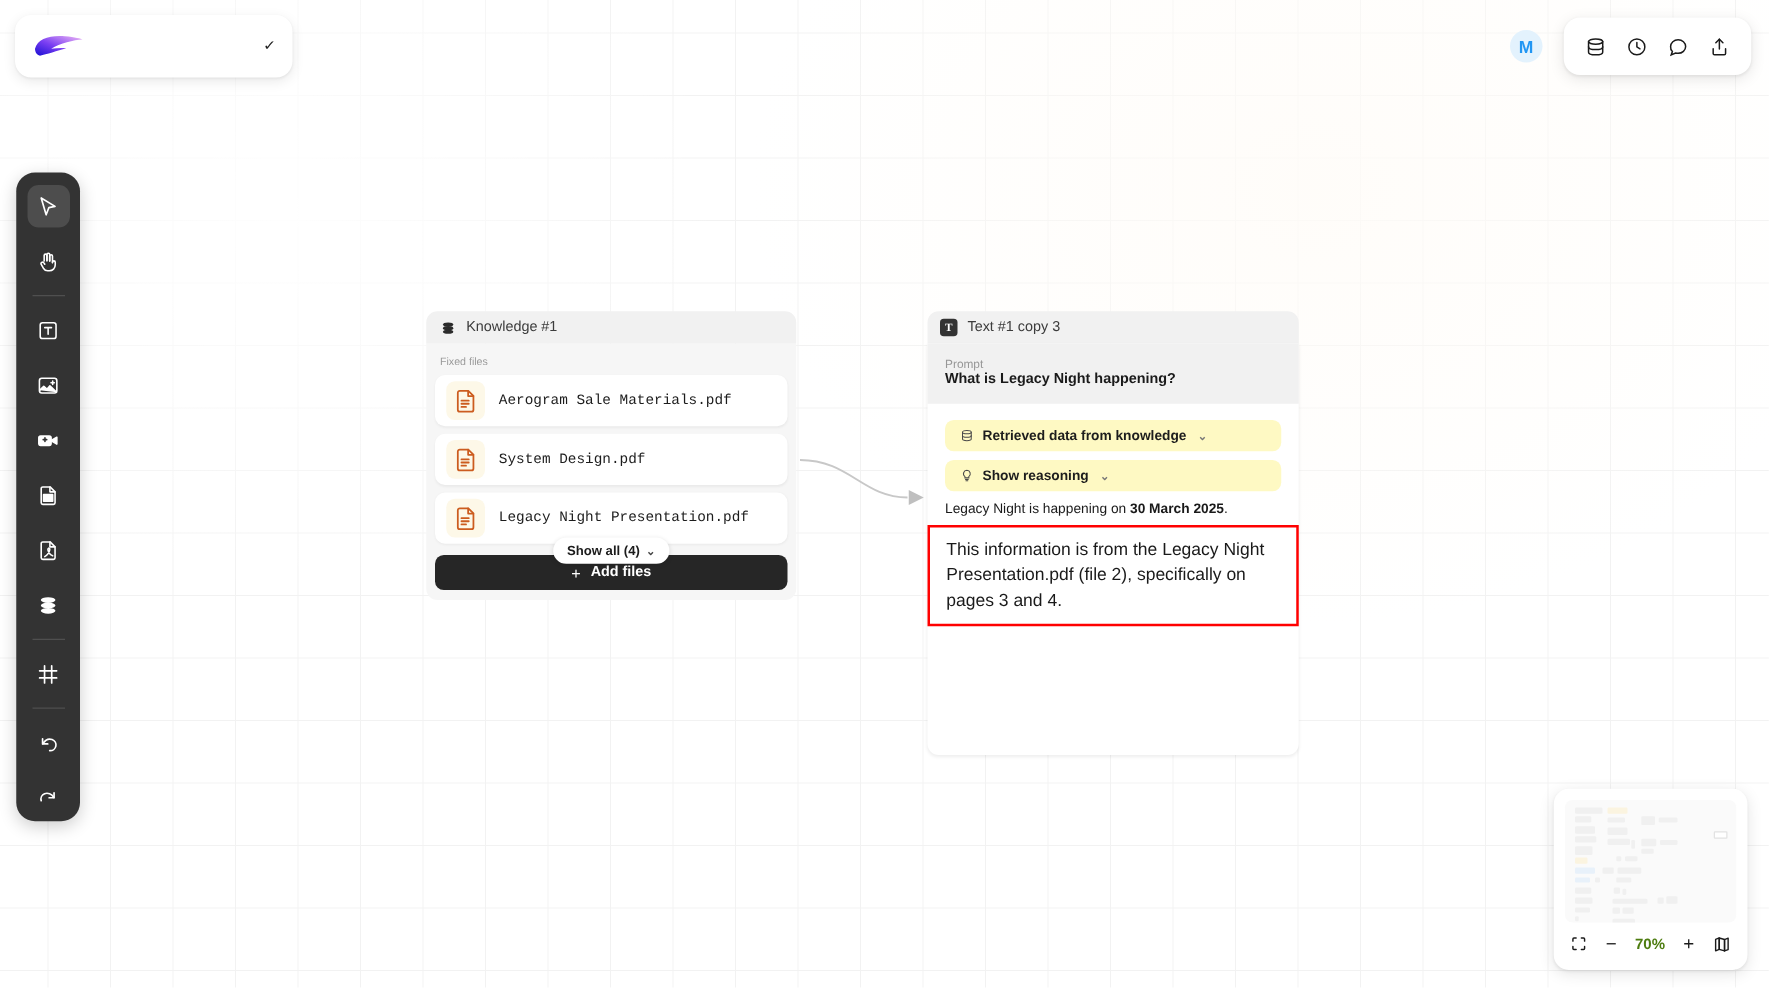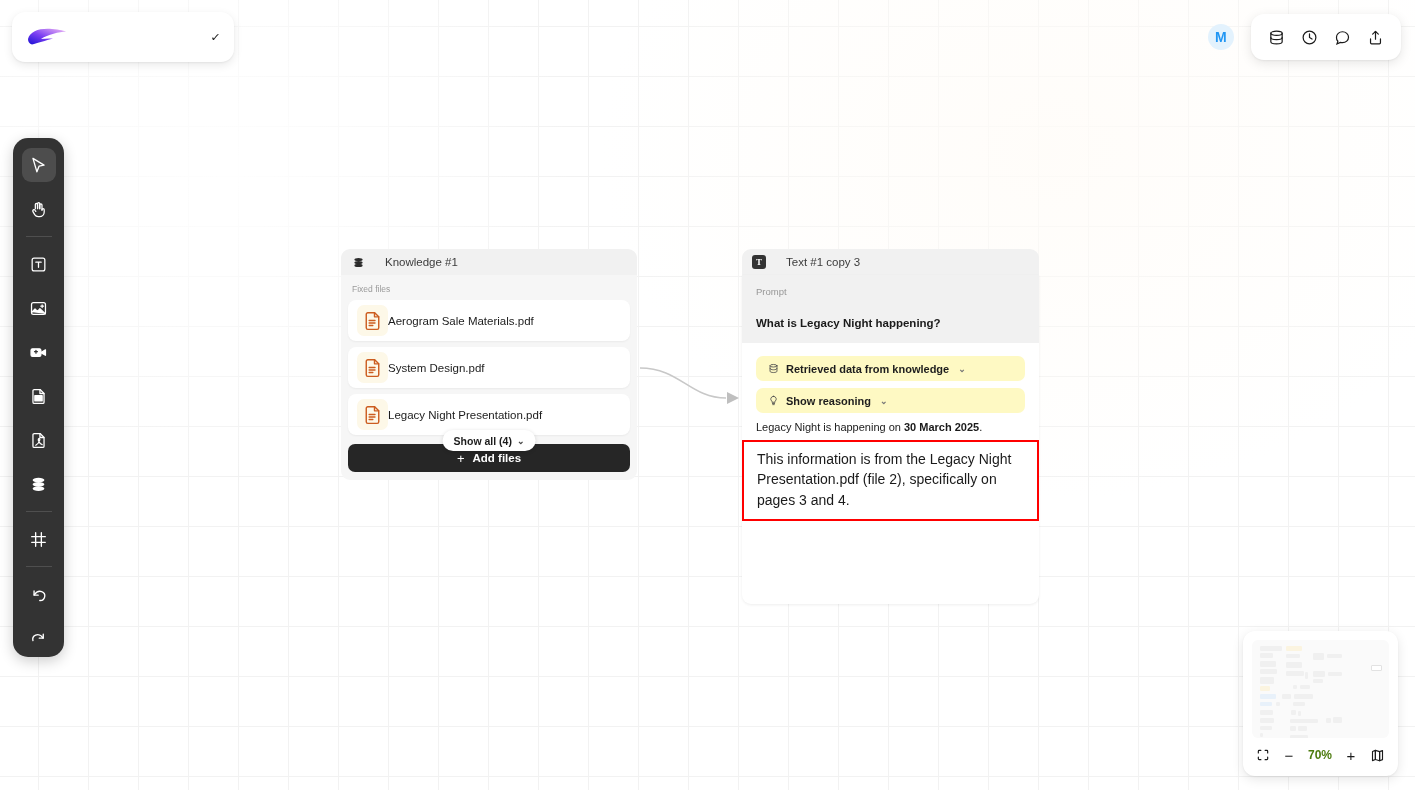--- a/index.html
+++ b/index.html
@@ -95,21 +95,21 @@
 
   
   #edge-layer { position: absolute; inset: 0; pointer-events: none; }
 
   
   #node-knowledge {
     position: absolute; left: 341px; top: 249px;
     width: 296px;
   }
   .node-header {
-    height: 26px; display: flex; align-items: center; gap: 20px;
+    height: 26px; display: flex; align-items: center; gap: 8px;
     padding: 0 10px;
     background: #f1f1f1;
     border-radius: 9px 9px 0 0;
     font-size: 11.5px; color: #3c3c3c;
   }
   .node-header .hdr-icon {
     width: 14px; height: 14px; display: flex; align-items: center; justify-content: center;
     color: #2b2b2b; flex: 0 0 auto;
   }
   .node-header .hdr-icon svg { width: 13px; height: 13px; display: block; }
@@ -122,24 +122,25 @@
     background: #f6f6f6;
     border-radius: 0 0 9px 9px;
     padding: 7px 7px 8px 7px;
   }
   #fixed-files-label {
     font-size: 8.5px; color: #9a9a9a; padding: 2px 4px 6px 4px;
   }
   .file-row {
     background: #ffffff; border-radius: 8px;
     height: 41px; margin-bottom: 6px;
-    display: flex; align-items: center; 
+    display: flex; align-items: center; gap: 11px;
     padding: 0 9px;
     box-shadow: 0 1px 2px rgba(0,0,0,.05);
     cursor: pointer;
+    font-family: Liberation Mono, monospace;
   }
   .file-row:last-of-type { margin-bottom: 0; }
   .file-icon {
     width: 31px; height: 31px; border-radius: 7px;
     background: #fdf8e8;
     display: flex; align-items: center; justify-content: center;
     color: #cc5c1f; flex: 0 0 auto;
   }
   .file-icon svg { width: 17px; height: 20px; display: block; }
   .file-name { font-size: 11.5px; color: #1c1c1c; }
@@ -175,21 +176,21 @@
     background: #ffffff;
     border-radius: 0 0 9px 9px;
     box-shadow: 0 1px 3px rgba(0,0,0,.07);
     height: 329px;
     display: flex; flex-direction: column;
   }
   #prompt-block {
     background: #f1f1f1;
     padding: 11px 14px 14px 14px;
   }
-  #prompt-label { font-size: 9.5px; color: #979797; margin-bottom: 20px; }
+  #prompt-label { font-size: 9.5px; color: #979797; margin-bottom: 0; }
   #prompt-value { font-size: 11.5px; font-weight: 700; color: #1a1a1a; }
 
   #text-main { padding: 13px 14px 0 14px; }
   .disclosure {
     background: #fef9c3; border-radius: 7px;
     height: 25px; margin-bottom: 7px;
     display: flex; align-items: center; gap: 7px;
     padding: 0 11px; cursor: pointer;
     font-size: 11px; font-weight: 700; color: #1d1d1d;
   }

